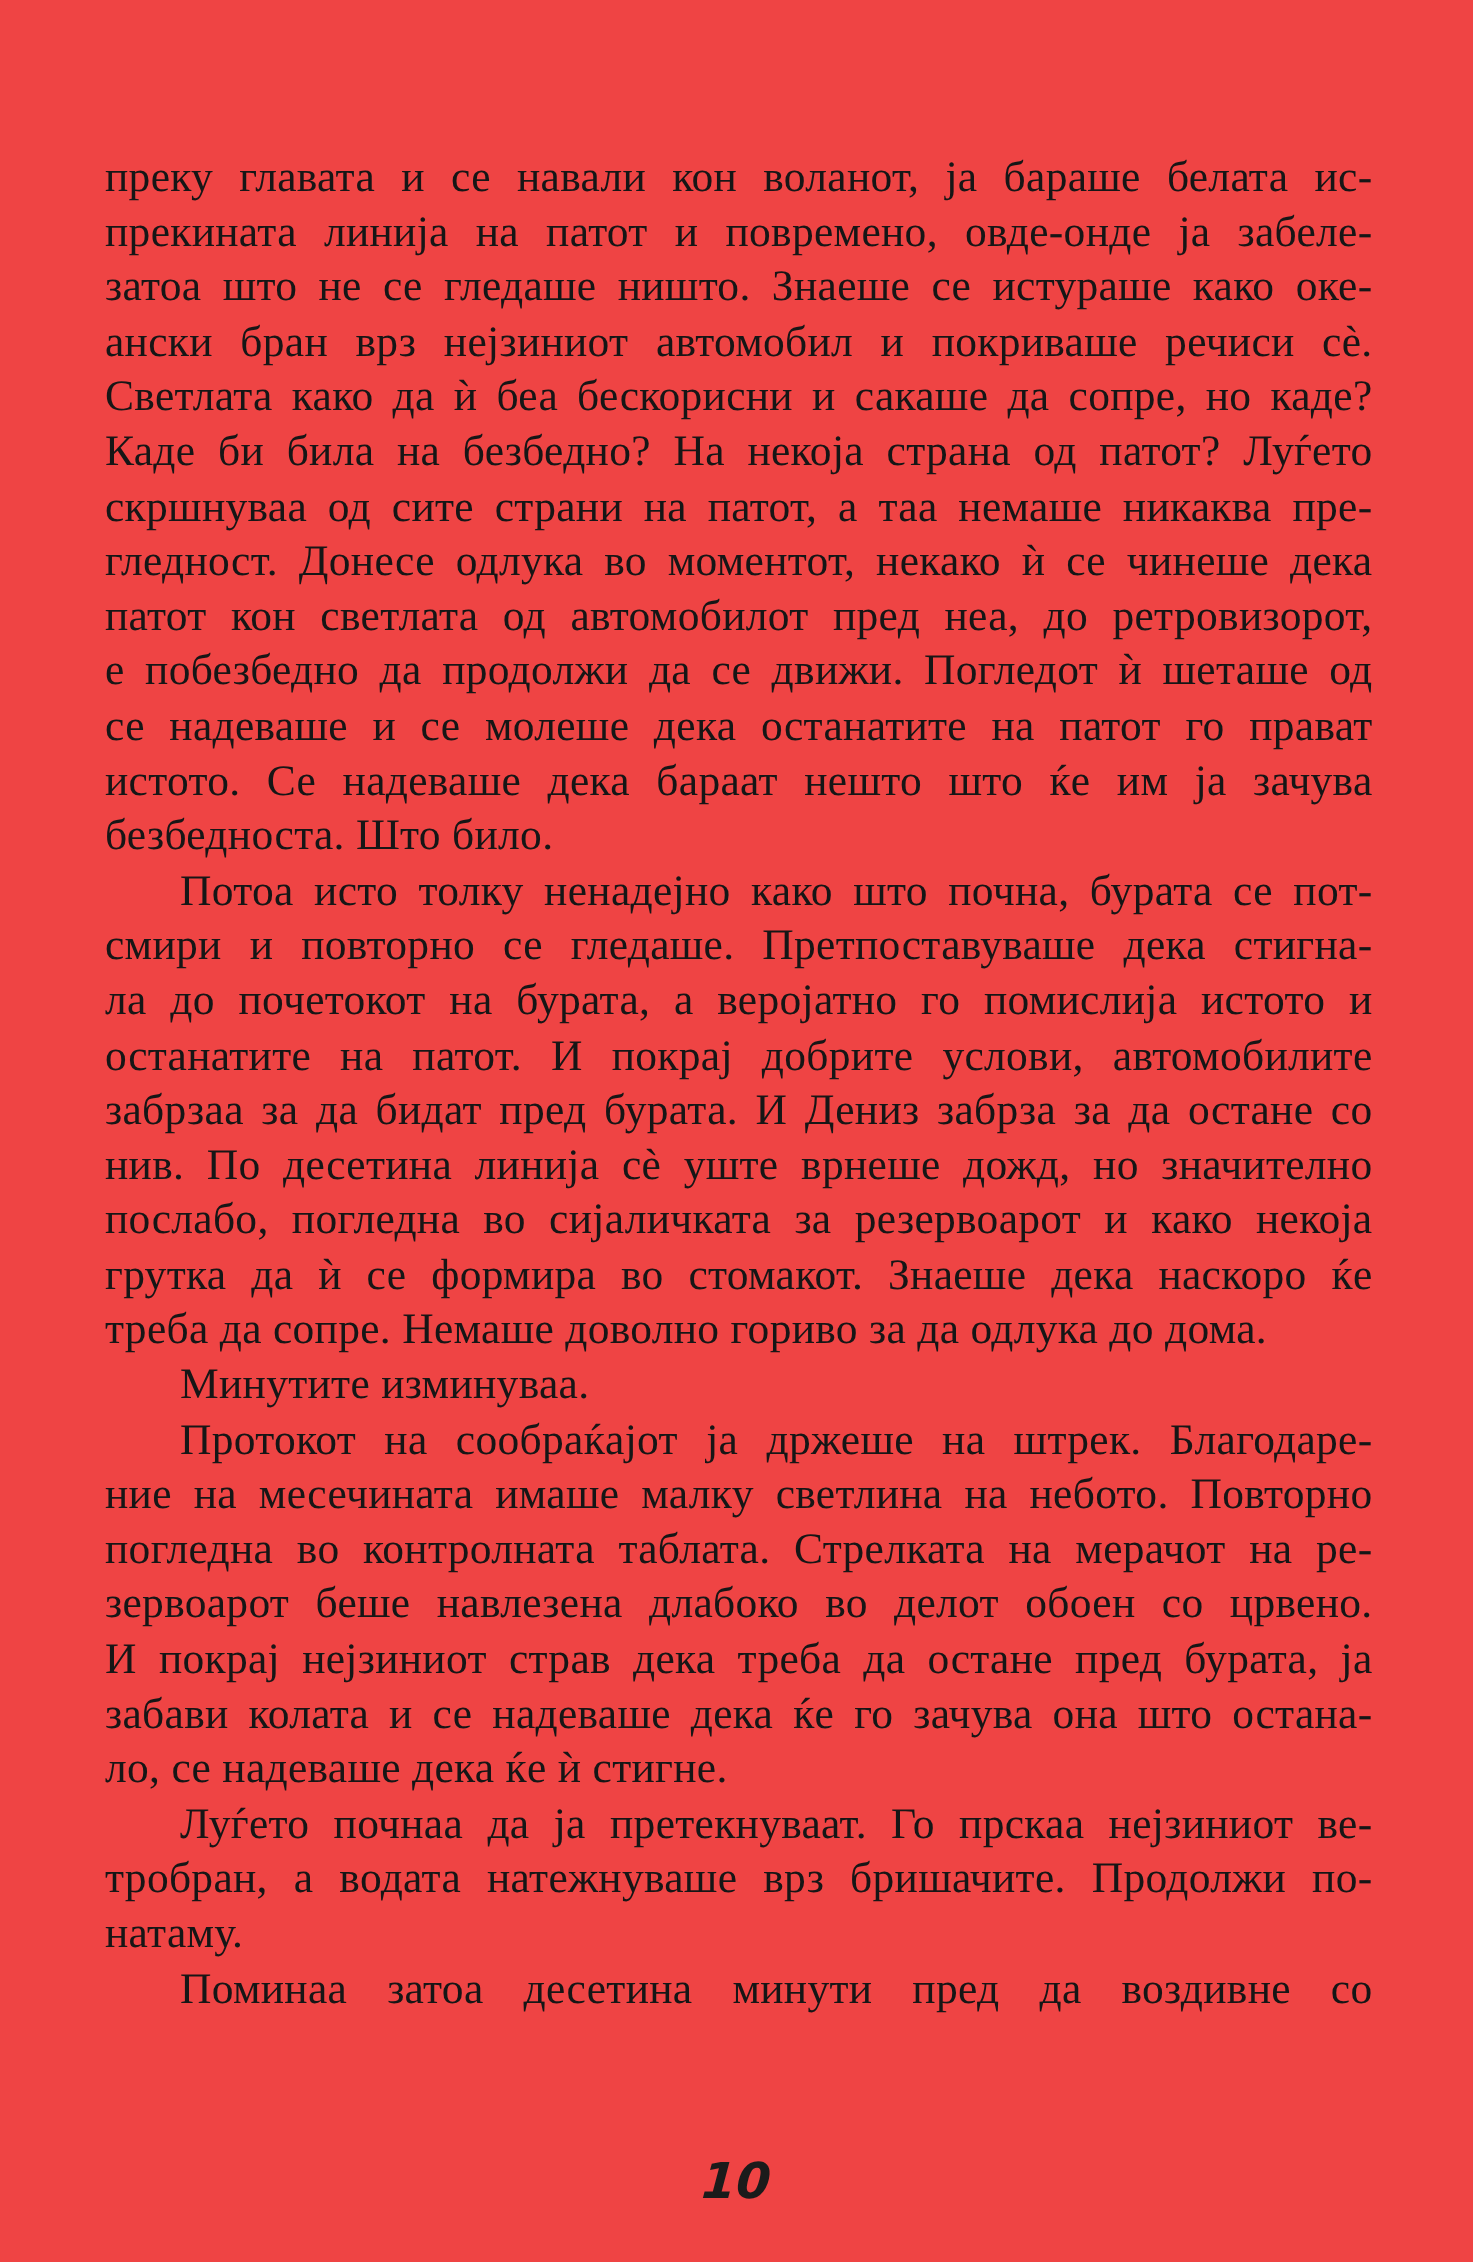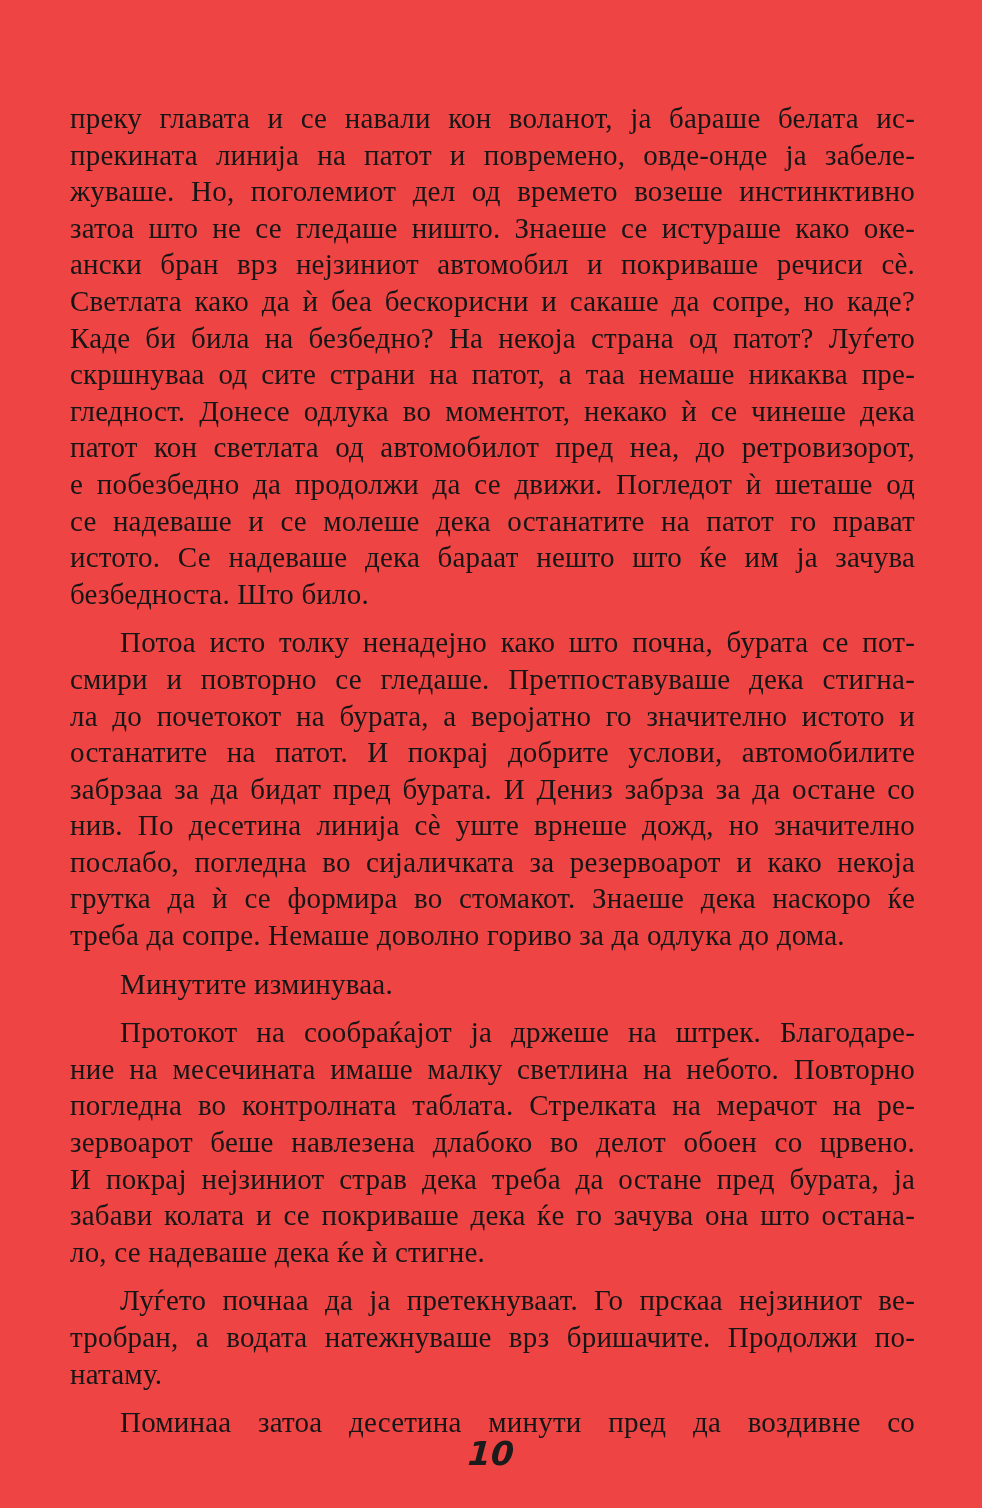--- a/index.html
+++ b/index.html
@@ -30,21 +30,20 @@
     text-align: justify;
     text-align-last: justify;
     letter-spacing: 0.2px;
   }
   .line.para-end {
     text-align-last: left;
     font-family: Liberation Serif, serif;
   }
   .line.indent {
     text-indent: 50px;
-    margin-top: 12px;
   }
   .page-number {
     position: absolute;
     top: 1434px;
     left: 0;
     width: 982px;
     text-align: center;
     font-family: "DejaVu Sans", sans-serif;
     font-style: italic;
     font-weight: bold;
@@ -53,48 +52,47 @@
     transform: skewX(-4deg);
   }
 </style>
 </head>
 <body>
 
 <div class="page">
   <div class="text-block" id="text-block">
       <div class="line">преку главата и се навали кон воланот, ја бараше белата ис-</div>
       <div class="line">прекината линија на патот и повремено, овде-онде ја забеле-</div>
-      <div class="line">жуваше. Но, поголемиот дел од времето возеше инстинктивно</div>
       <div class="line">затоа што не се гледаше ништо. Знаеше се истураше како оке-</div>
       <div class="line">ански бран врз нејзиниот автомобил и покриваше речиси сè.</div>
       <div class="line">Светлата како да ѝ беа бескорисни и сакаше да сопре, но каде?</div>
       <div class="line">Каде би била на безбедно? На некоја страна од патот? Луѓето</div>
       <div class="line">скршнуваа од сите страни на патот, а таа немаше никаква пре-</div>
       <div class="line">гледност. Донесе одлука во моментот, некако ѝ се чинеше дека</div>
       <div class="line">патот кон светлата од автомобилот пред неа, до ретровизорот,</div>
       <div class="line">е побезбедно да продолжи да се движи. Погледот ѝ шеташе од</div>
       <div class="line">се надеваше и се молеше дека останатите на патот го прават</div>
       <div class="line">истото. Се надеваше дека бараат нешто што ќе им ја зачува</div>
       <div class="line para-end">безбедноста. Што било.</div>
       <div class="line indent">Потоа исто толку ненадејно како што почна, бурата се пот-</div>
       <div class="line">смири и повторно се гледаше. Претпоставуваше дека стигна-</div>
-      <div class="line">ла до почетокот на бурата, а веројатно го значително истото и</div>
+      <div class="line">ла до почетокот на бурата, а веројатно го помислија истото и</div>
       <div class="line">останатите на патот. И покрај добрите услови, автомобилите</div>
       <div class="line">забрзаа за да бидат пред бурата. И Дениз забрза за да остане со</div>
       <div class="line">нив. По десетина линија сè уште врнеше дожд, но значително</div>
       <div class="line">послабо, погледна во сијаличката за резервоарот и како некоја</div>
       <div class="line">грутка да ѝ се формира во стомакот. Знаеше дека наскоро ќе</div>
       <div class="line para-end">треба да сопре. Немаше доволно гориво за да одлука до дома.</div>
       <div class="line indent para-end">Минутите изминуваа.</div>
       <div class="line indent">Протокот на сообраќајот ја држеше на штрек. Благодаре-</div>
       <div class="line">ние на месечината имаше малку светлина на небото. Повторно</div>
       <div class="line">погледна во контролната таблата. Стрелката на мерачот на ре-</div>
       <div class="line">зервоарот беше навлезена длабоко во делот обоен со црвено.</div>
       <div class="line">И покрај нејзиниот страв дека треба да остане пред бурата, ја</div>
-      <div class="line">забави колата и се покриваше дека ќе го зачува она што остана-</div>
+      <div class="line">забави колата и се надеваше дека ќе го зачува она што остана-</div>
       <div class="line para-end">ло, се надеваше дека ќе ѝ стигне.</div>
       <div class="line indent">Луѓето почнаа да ја претекнуваат. Го прскаа нејзиниот ве-</div>
       <div class="line">тробран, а водата натежнуваше врз бришачите. Продолжи по-</div>
       <div class="line para-end">натаму.</div>
       <div class="line indent">Поминаа затоа десетина минути пред да воздивне со</div>
     </div>
   <div class="page-number">10</div>
 </div>
 
 </body></html>

